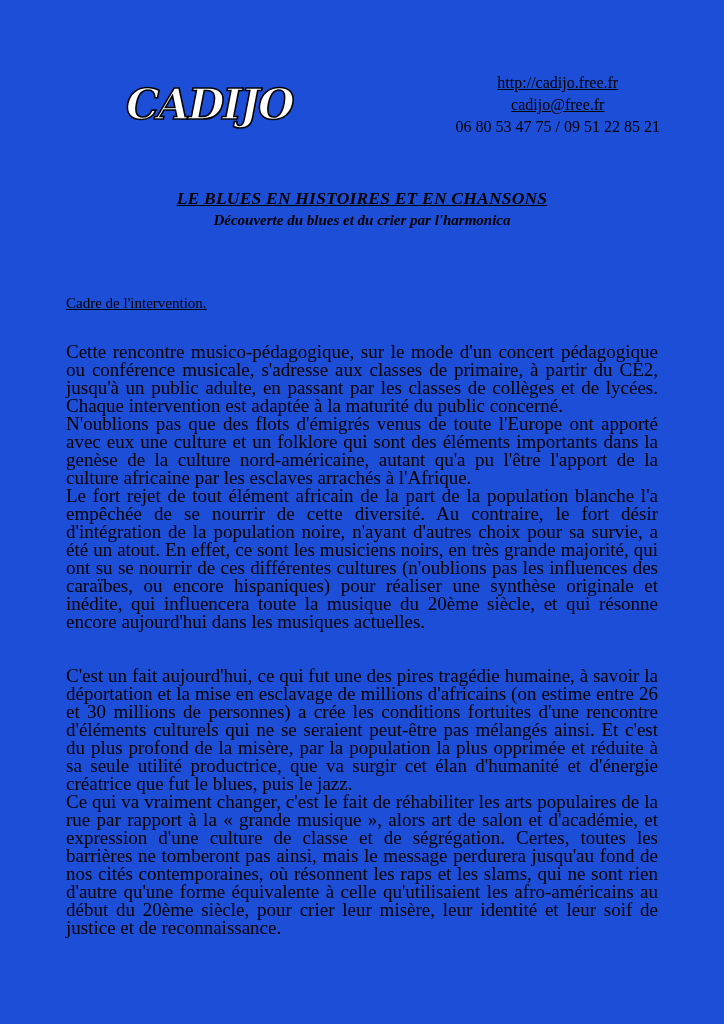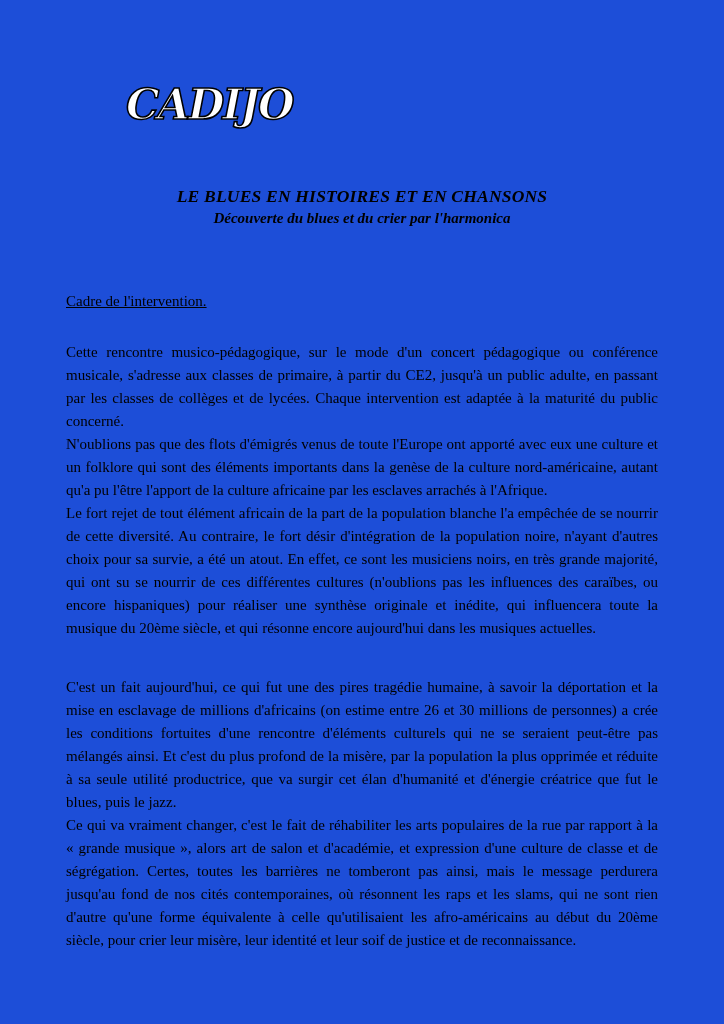--- a/index.html
+++ b/index.html
@@ -43,20 +43,21 @@
   }
 
   .title-block {
     text-align: center;
     margin-top: 50px;
   }
   .main-title {
     font-size: 17.5px;
     font-weight: bold;
     font-style: italic;
+    text-decoration: underline;
     letter-spacing: 0.2px;
   }
   .subtitle {
     font-size: 15px;
     font-weight: bold;
     font-style: italic;
     margin-top: 3px;
   }
 
   .content {
@@ -64,41 +65,50 @@
   }
 
   .section-heading {
     margin-top: 66px;
     font-size: 15px;
     font-weight: normal;
     text-decoration: underline;
   }
 
   .content p {
-    font-size: 15px;
-    line-height: 23px;
+    font-size: 19px;
+    line-height: 18px;
     text-align: justify;
     margin: 0;
   }
 
   .first-para { margin-top: 31px !important; }
   .block2-start { margin-top: 36px !important; font-family: Liberation Serif, serif; }
 </style>
 </head>
 <body>
 
 <div class="page">
 
   <div class="header">
     <div class="logo">
       <svg width="186" height="64" viewBox="0 0 186 64">
         <text x="2" y="47" font-family="DejaVu Serif, serif" font-size="42" font-style="italic" font-weight="bold" fill="#ffffff" stroke="#000000" stroke-width="1.6" letter-spacing="-2">CADIJO</text>
       </svg>
     </div>
 
+    <div class="contact">
+      <div>
+        <a href="#">http://cadijo.free.fr</a>
+      </div>
+      <div>
+        <a href="#">cadijo@free.fr</a>
+      </div>
+      <div class="phones">06 80 53 47 75  /  09 51 22 85 21</div>
+    </div>
   </div>
 
   <div class="title-block">
     <div class="main-title">LE BLUES EN HISTOIRES ET EN CHANSONS</div>
     <div class="subtitle">Découverte du blues et du crier par l'harmonica</div>
   </div>
 
   <div class="content">
     <div class="section-heading">Cadre de l'intervention.</div>
 

